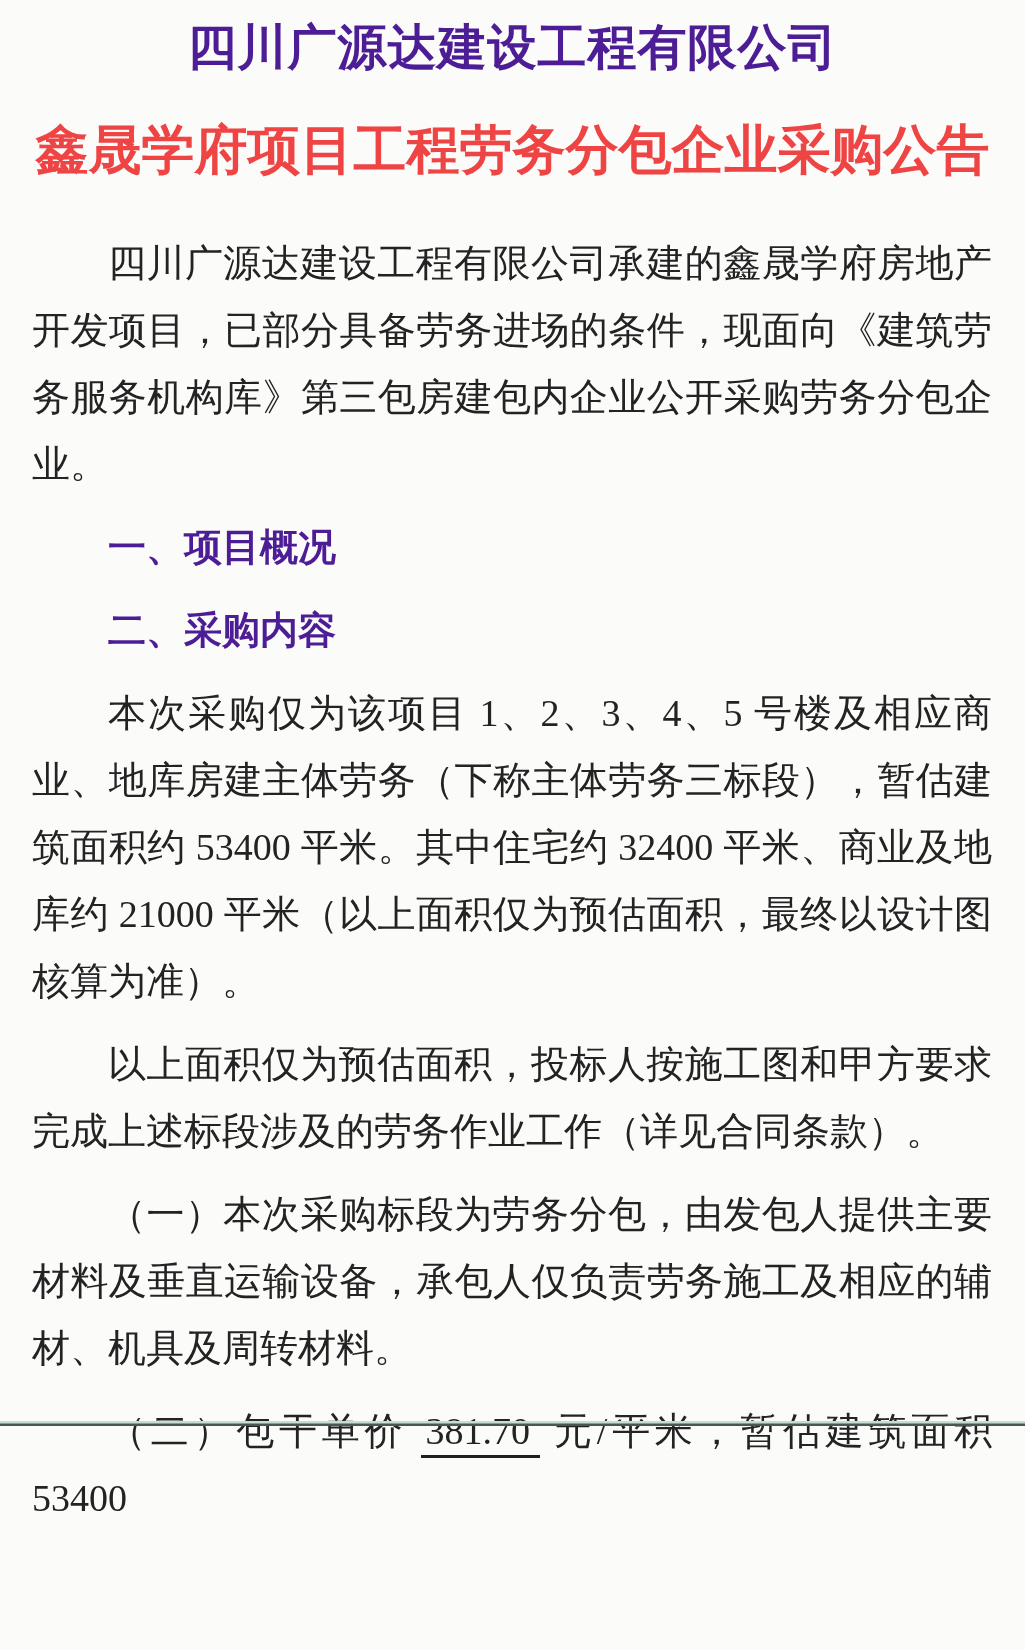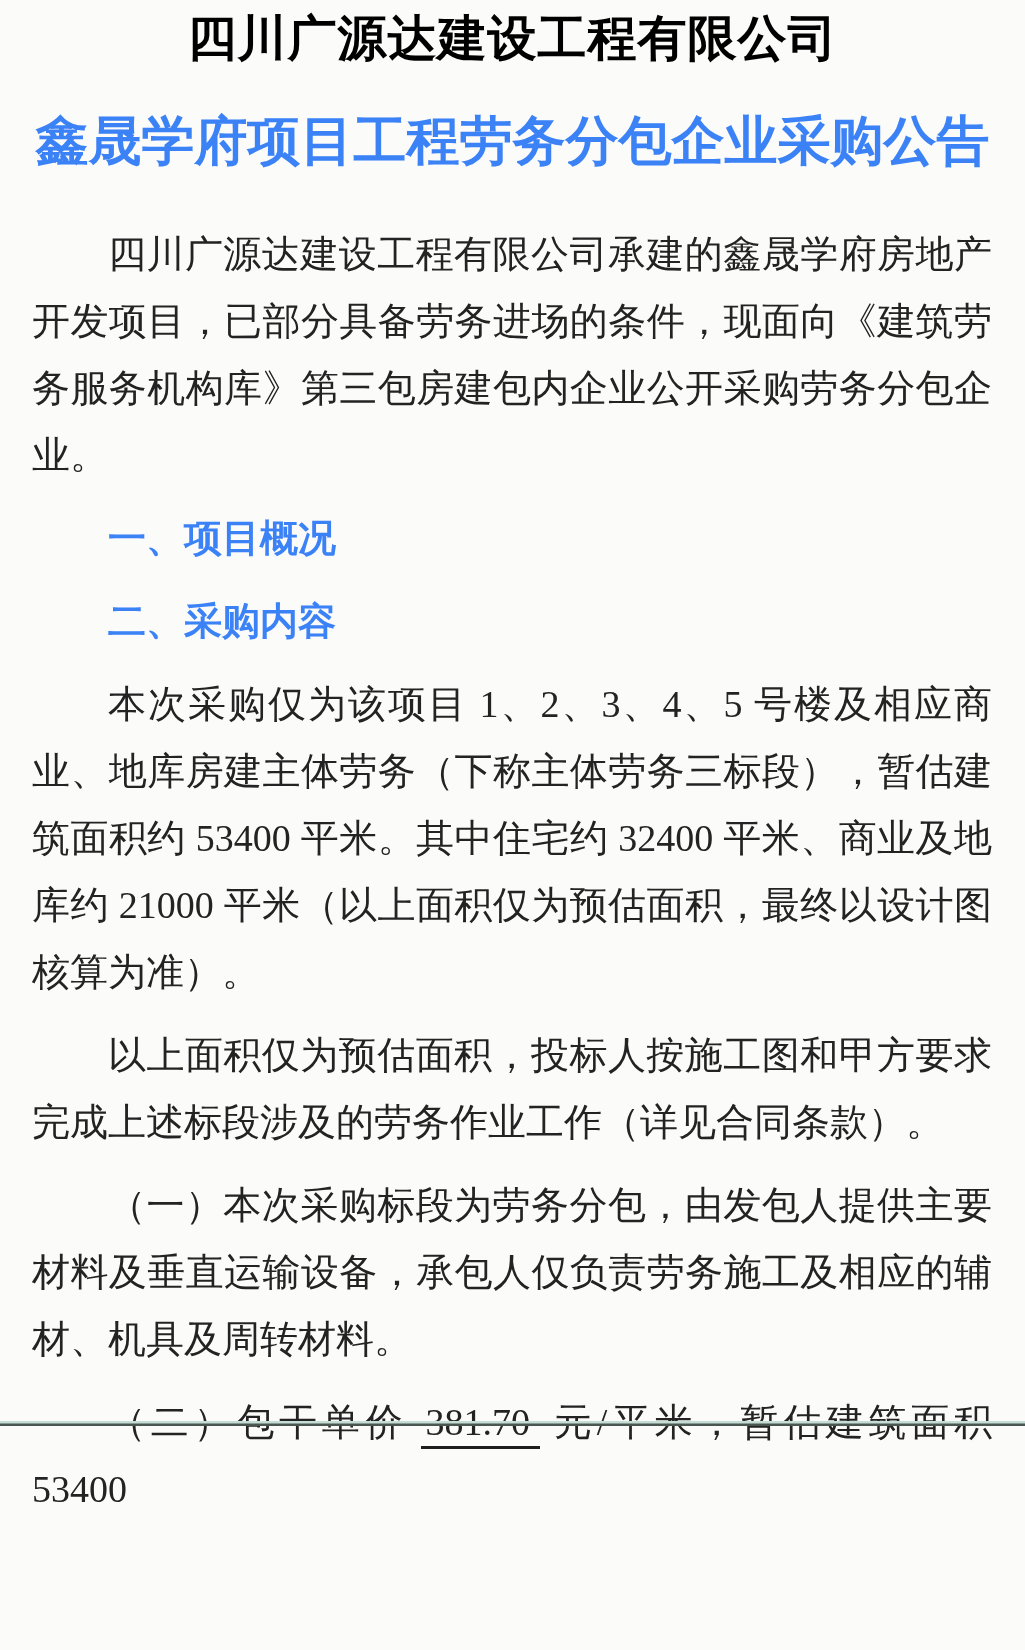--- a/index.html
+++ b/index.html
@@ -11,56 +11,56 @@
     position: relative;
     width: 1025px;
     height: 1650px;
     margin: 0 auto;
     background: #fbfbfa;
     overflow: hidden;
     color: #232323;
     font-family: "Liberation Serif", "DejaVu Serif", serif;
   }
   .company-title {
-    margin: 3px;
+    margin: 12px;
     padding-top: 8px;
     text-align: center;
     font-family: "DejaVu Sans", "Liberation Sans", sans-serif;
     font-weight: 900;
     font-size: 49px;
     line-height: 56px;
     letter-spacing: 1px;
-    color: #000000;
+    color: #4c1d95;
   }
   .announcement-title {
     margin: 45px 0 0 0;
     text-align: center;
     font-family: "DejaVu Sans", "Liberation Sans", sans-serif;
     font-weight: 900;
     font-size: 53px;
     line-height: 58px;
-    color: #3b82f6;
+    color: #ef4444;
   }
   .doc-body {
     margin-top: 51px;
     padding: 0 17px 0 16px;
     font-size: 38px;
     line-height: 67px;
     text-align: justify;
     text-justify: inter-ideograph;
   }
   .doc-body p {
     margin: 16px;
     text-indent: 2em;
   }
   .doc-body p.section-heading {
     font-family: "DejaVu Sans", "Liberation Sans", sans-serif;
     font-weight: 700;
     font-size: 38px;
-    color: #3b82f6;
+    color: #4c1d95;
   }
   .uline {
     border-bottom: 3px solid #1e1e1e;
     padding: 0 10px 3px 4px;
   }
   .pagebreak-line {
     position: absolute;
     left: 0;
     top: 1421px;
     width: 1025px;

